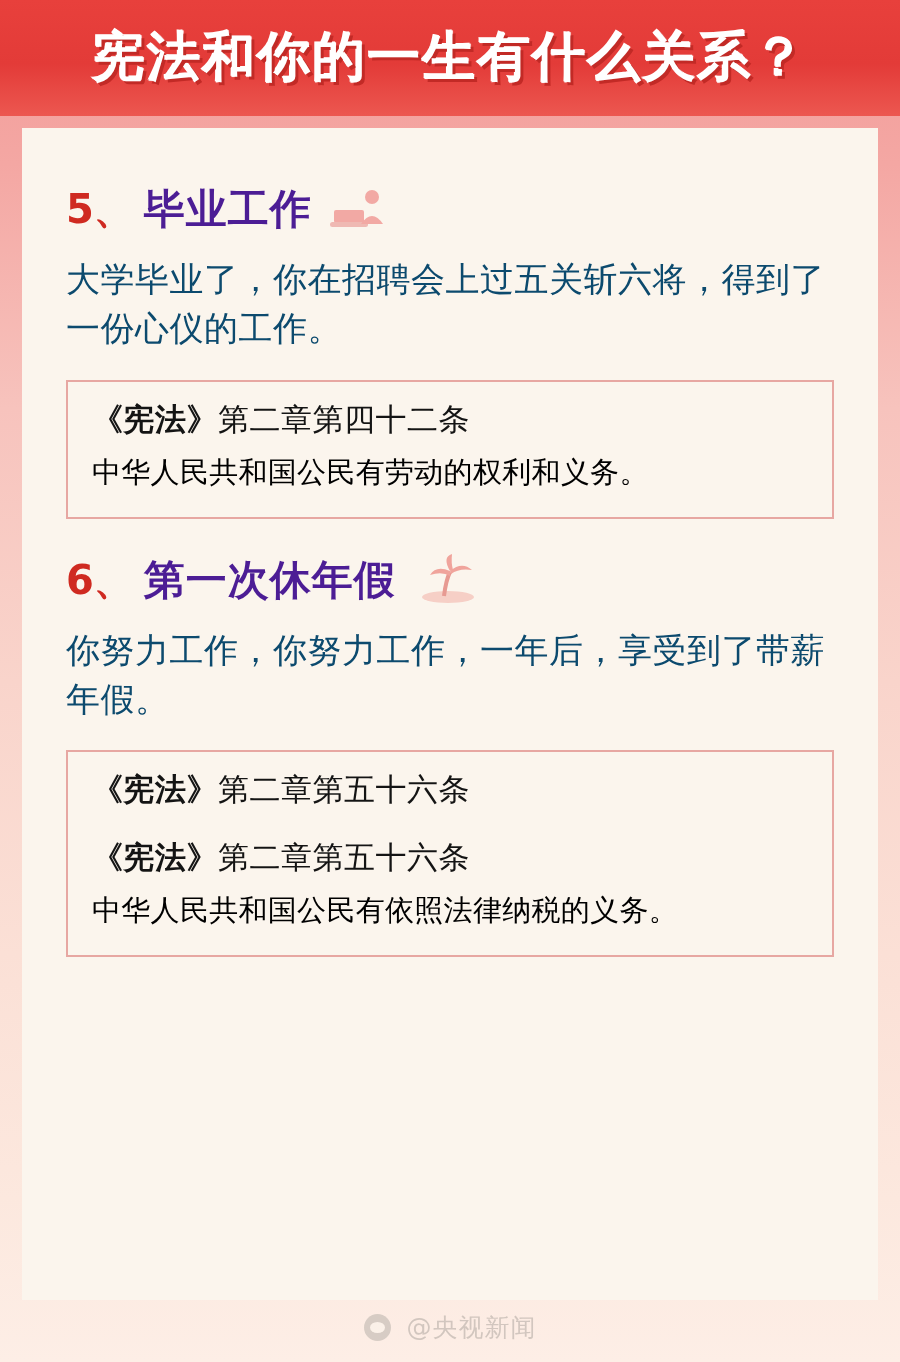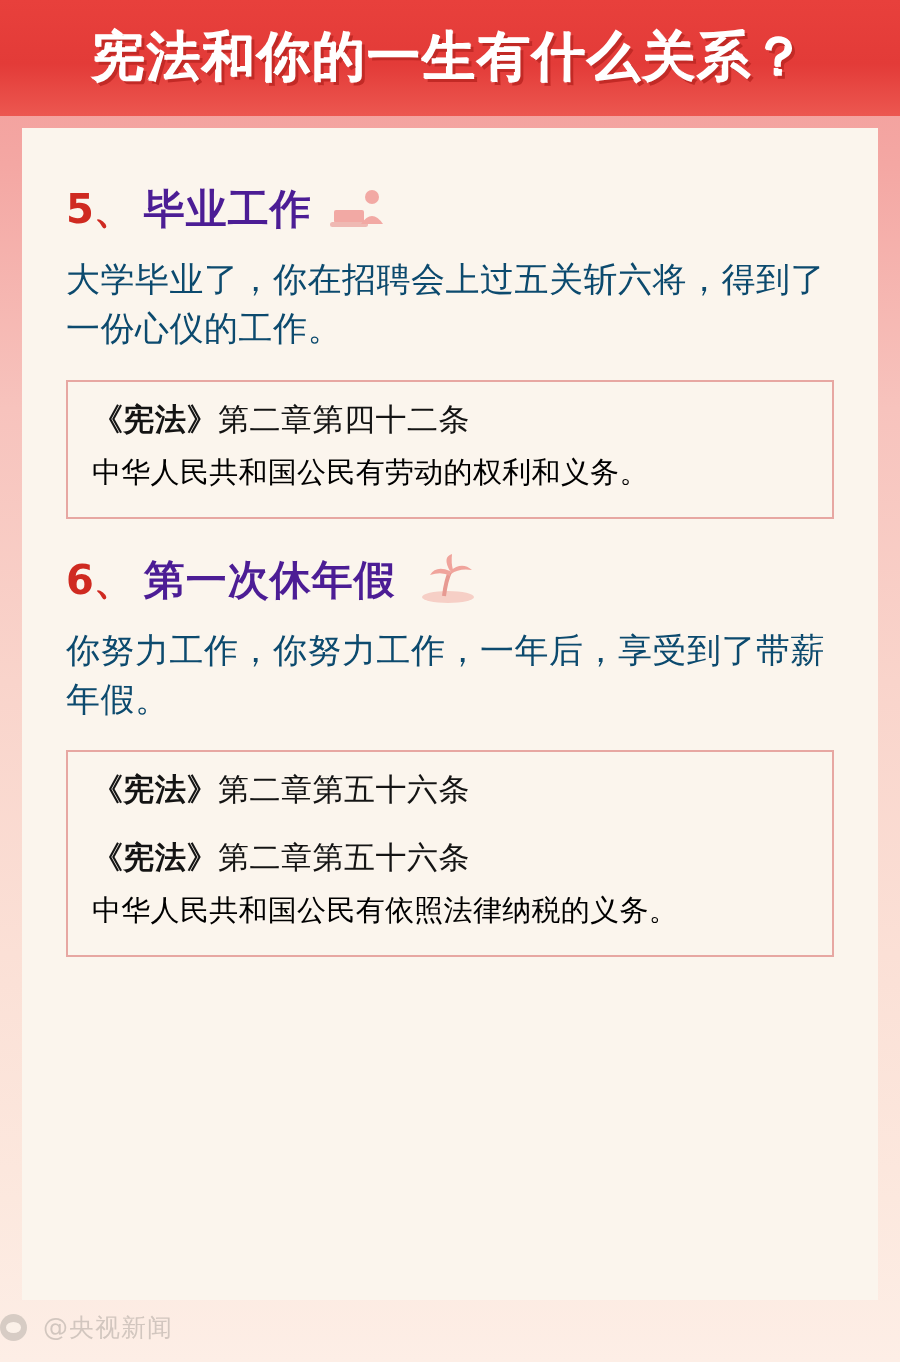--- a/index.html
+++ b/index.html
@@ -116,21 +116,21 @@
     margin-top: 26px;
   }
   
   .footer {
     position: absolute;
     left: 0;
     bottom: 18px;
     width: 900px;
     display: flex;
     align-items: center;
-    justify-content: flex-start;
+    justify-content: center;
     gap: 16px;
     opacity: 0.55;
   }
   .weibo-icon {
     width: 27px;
     height: 27px;
     border-radius: 50%;
     background: #b9b2ab;
     position: relative;
     display: inline-block;

